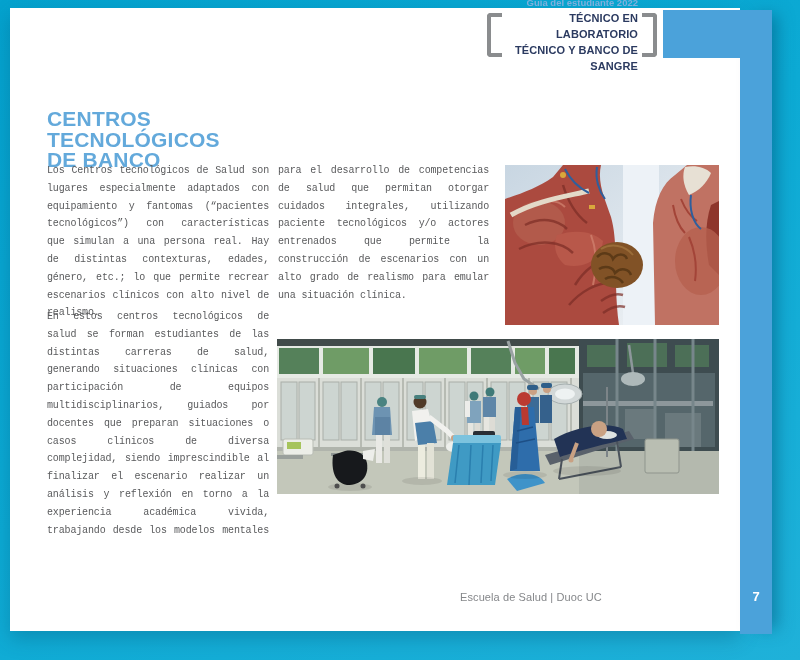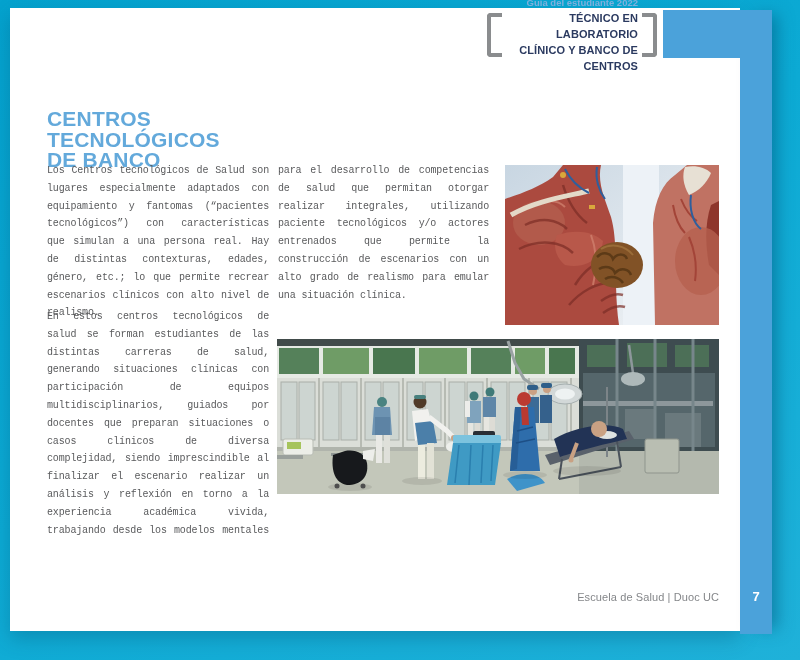--- a/index.html
+++ b/index.html
@@ -41,21 +41,21 @@
   }
   .par-left-1{left:47px;top:162px;width:222px;}
   .par-left-2{left:47px;top:308px;width:222px;text-align-last:justify;}
   .par-right-1{left:278px;top:162px;width:211px;}
   
   .photo{position:absolute;display:block;}
   .photo-anatomy{left:505px;top:165px;width:214px;height:160px;}
   .photo-simroom{left:277px;top:339px;width:442px;height:155px;}
   
   .footer-imprint{
-    position:absolute;left:460px;top:591px;width:259px;text-align:right;
+    position:absolute;left:460px;top:591px;width:259px;
     font-size:11px;color:#85878a;letter-spacing:.1px;
   }
   .page-number{
     position:absolute;left:740px;top:589px;width:32px;text-align:center;
     font-size:13px;font-weight:bold;color:#ffffff;
   }
 </style>
 </head>
 <body>
 
@@ -63,33 +63,33 @@
 
   <div class="page"></div>
   <div class="accent-band"></div>
   <div class="accent-block"></div>
 
   <div class="header-row">
     <div class="bracket bracket-left"></div>
     <div class="header-text">
       <div class="header-edition">Guía del estudiante 2022</div>
       <div class="header-program">TÉCNICO EN LABORATORIO</div>
-      <div class="header-program">CLÍNICO Y BANCO DE CENTROS</div>
+      <div class="header-program">TÉCNICO Y BANCO DE SANGRE</div>
     </div>
     <div class="bracket bracket-right"></div>
   </div>
 
   <h1 class="article-title" style="margin:0">
     <span>CENTROS TECNOLÓGICOS</span><br>
     <span>DE BANCO</span>
   </h1>
 
   <p class="body-par par-left-1" style="margin:0">Los Centros tecnológicos de Salud son lugares especialmente adaptados con equipamiento y fantomas (“pacientes tecnológicos”) con características que simulan a una persona real. Hay de distintas contexturas, edades, género, etc.; lo que permite recrear escenarios clínicos con alto nivel de realismo.</p>
   <p class="body-par par-left-2" style="margin:0">En estos centros tecnológicos de salud se forman estudiantes de las distintas carreras de salud, generando situaciones clínicas con participación de equipos multidisciplinarios, guiados por docentes que preparan situaciones o casos clínicos de diversa complejidad, siendo imprescindible al finalizar el escenario realizar un análisis y reflexión en torno a la experiencia académica vivida, trabajando desde los modelos mentales</p>
-  <p class="body-par par-right-1" style="margin:0">para el desarrollo de competencias de salud que permitan otorgar realizar integrales, utilizando paciente tecnológicos y/o actores entrenados que permite la construcción de escenarios con un alto grado de realismo para emular una situación clínica.</p>
+  <p class="body-par par-right-1" style="margin:0">para el desarrollo de competencias de salud que permitan otorgar cuidados integrales, utilizando paciente tecnológicos y/o actores entrenados que permite la construcción de escenarios con un alto grado de realismo para emular una situación clínica.</p>
 
   <svg class="photo photo-anatomy" viewBox="0 0 214 160" role="img">
     <defs>
       <linearGradient id="a1" x1="0" y1="0" x2="1" y2="1">
         <stop offset="0" stop-color="#c8d6e2"></stop>
           <stop offset="1" stop-color="#f2f4f6"></stop>
       </linearGradient>
     </defs>
     <rect width="214" height="160" fill="url(#a1)"></rect>
     <rect x="118" y="0" width="36" height="160" fill="#edf2f7"></rect>

